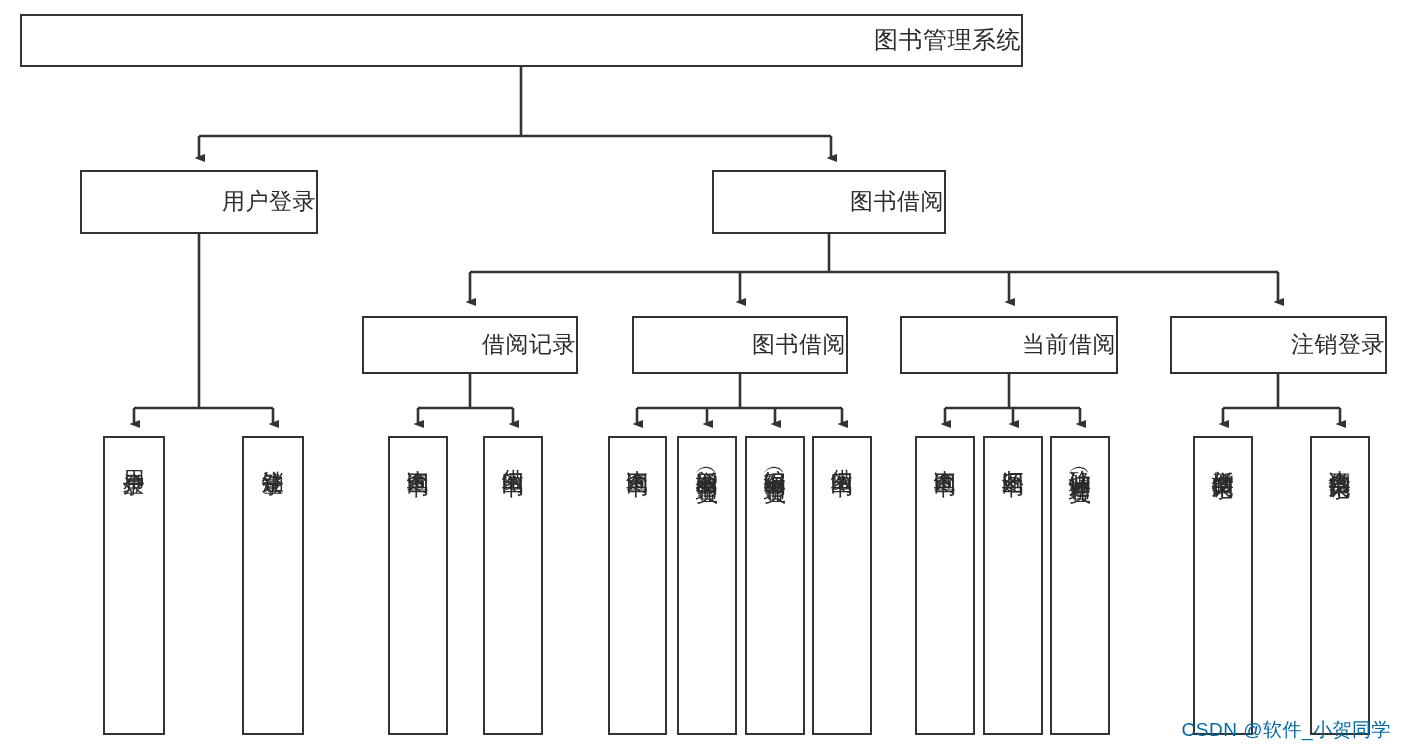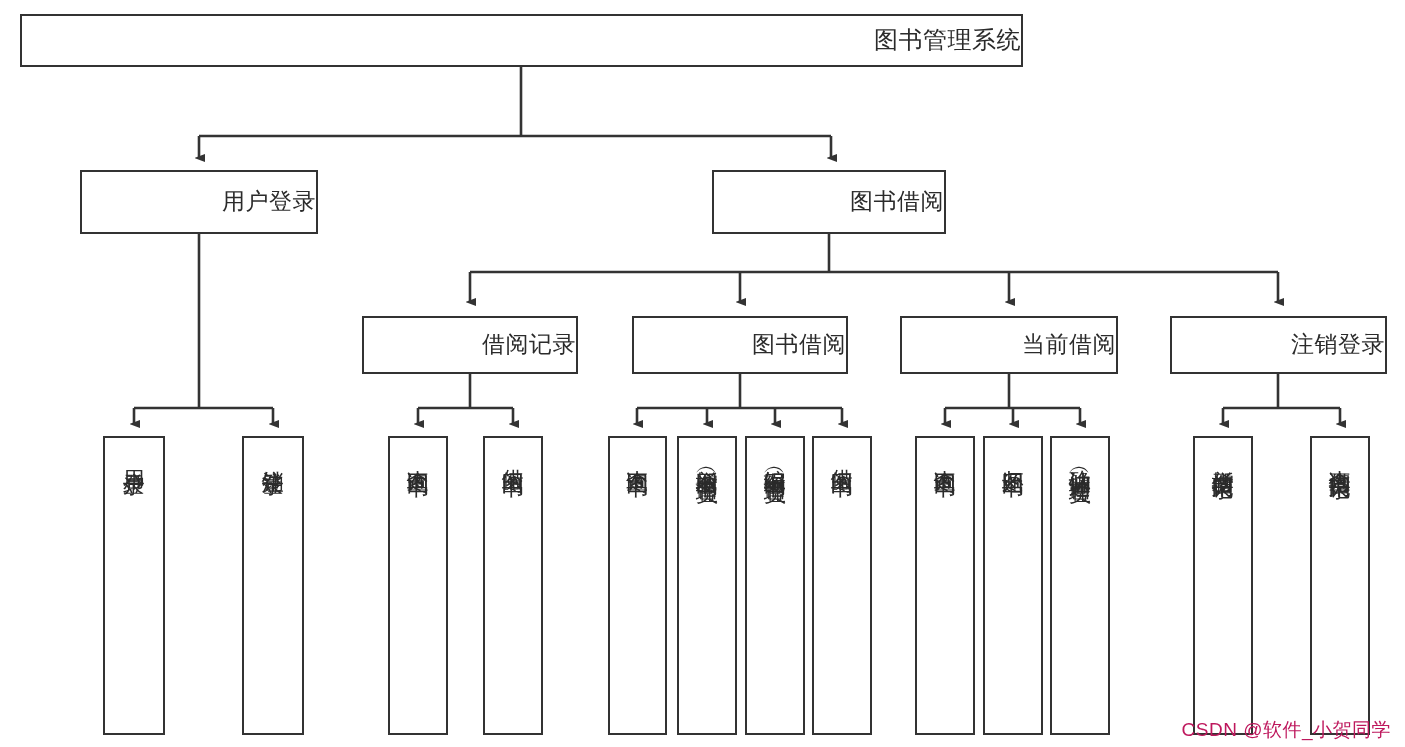--- a/index.html
+++ b/index.html
@@ -58,21 +58,21 @@
     font-size: 22px;
     line-height: 1.16;
     letter-spacing: 2px;
     white-space: nowrap;
   }
   .watermark {
     position: absolute;
     right: 14px;
     bottom: 4px;
     font-size: 19px;
-    color: #be185d;
+    color: #0369a1;
     white-space: nowrap;
     letter-spacing: 0.5px;
   }
 </style>
 </head>
 <body>
 
 <div id="canvas">
 
   <svg class="connectors" viewBox="0 0 1405 747" xmlns="http://www.w3.org/2000/svg">

